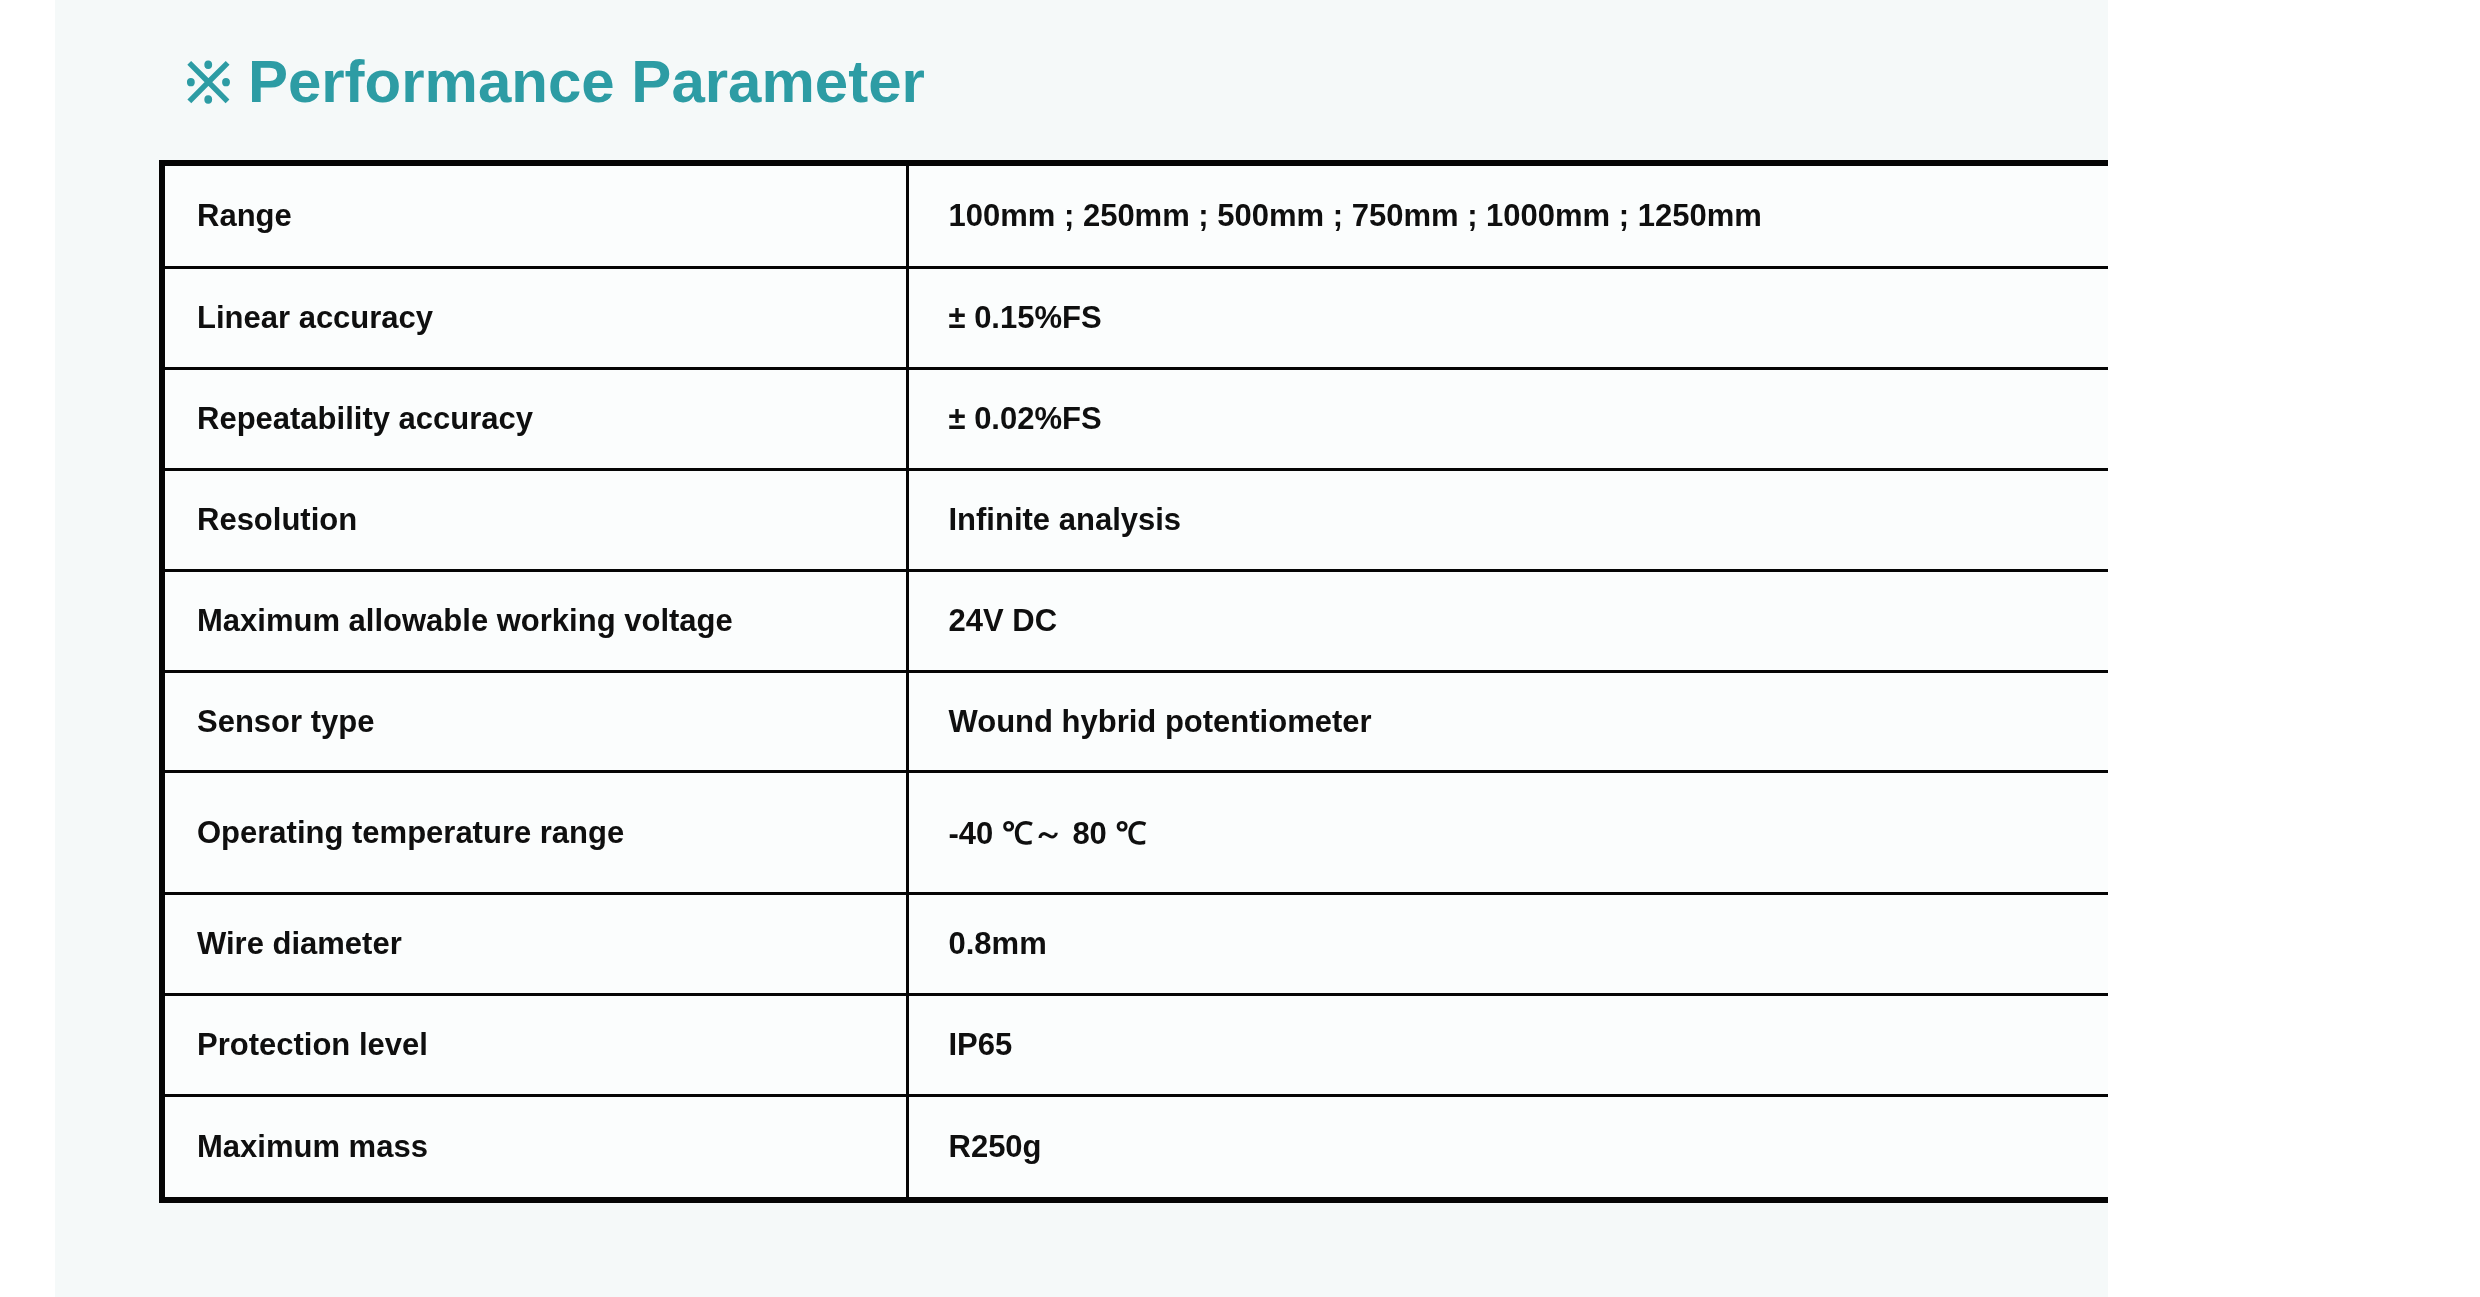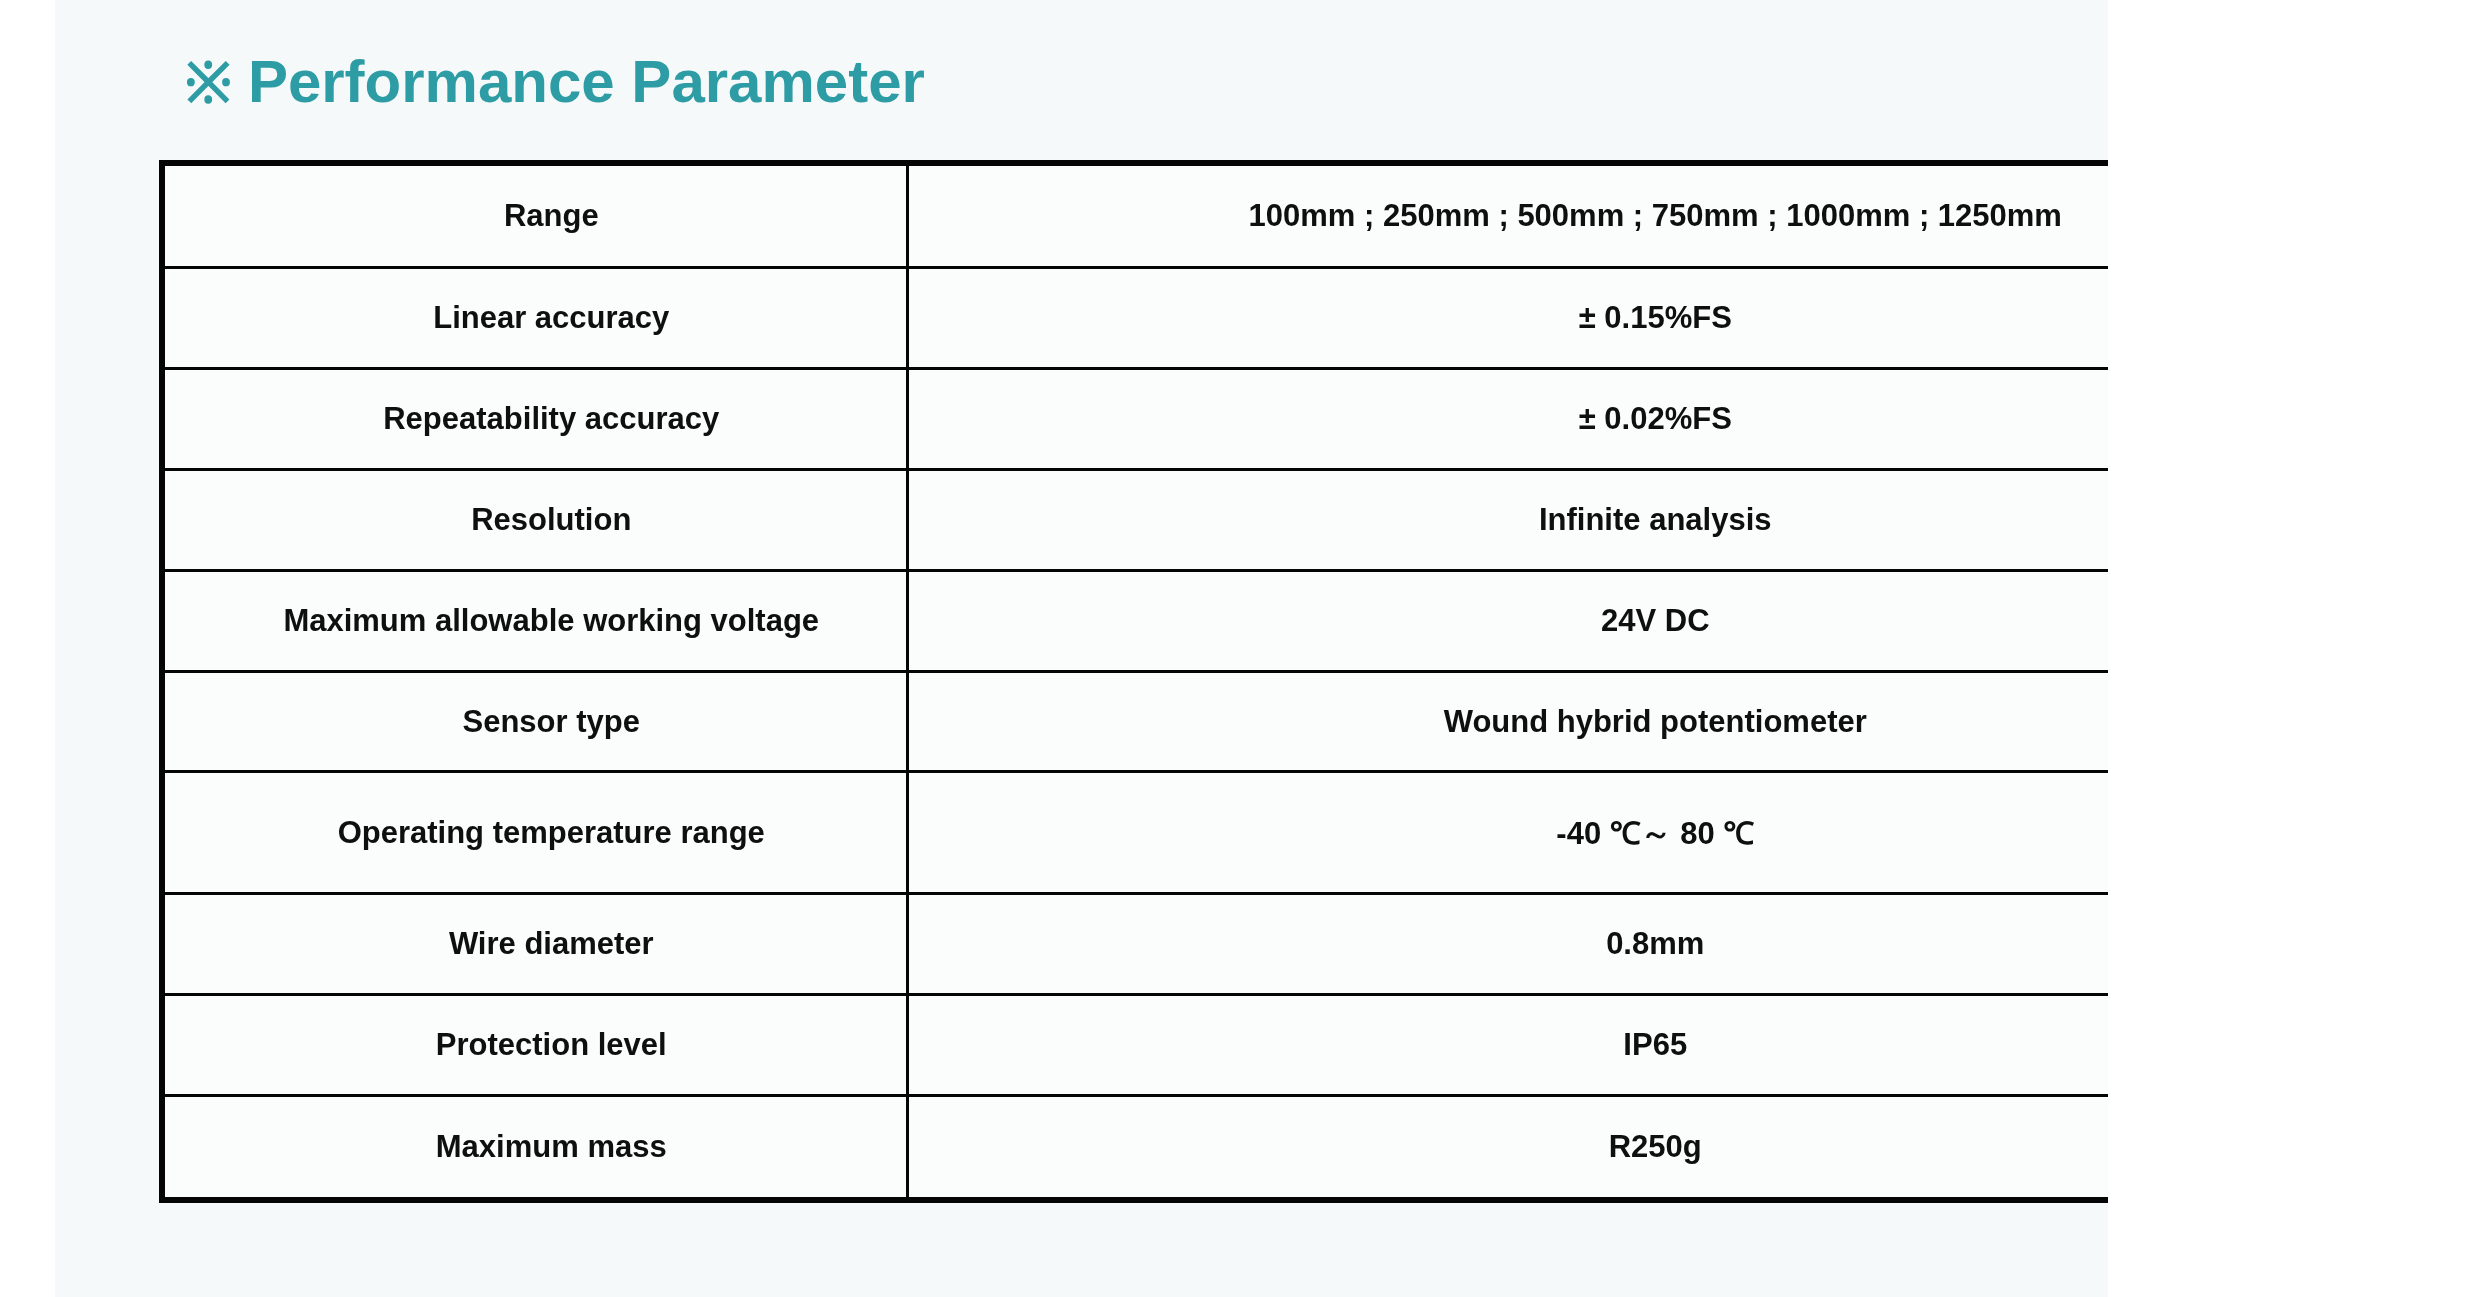--- a/index.html
+++ b/index.html
@@ -15,21 +15,20 @@
   body{
     width:2480px;height:1297px;
     background:var(--page-bg);
     font-family:"Liberation Sans", sans-serif;
   }
   .canvas{
     position:relative;
     width:2108px;height:1297px;
     background:var(--page-bg);
     overflow:hidden;
-    text-align:center;
   }
   .content-bg{
     position:absolute;
     left:55px;top:0;
     width:2355px;height:1297px;
     background:var(--content-bg);
   }
   .title{
     position:absolute;
     left:130px;top:50px;
@@ -58,21 +57,21 @@
     border:3px solid var(--border);
     font-size:31px;
     font-weight:bold;
     color:var(--text);
     vertical-align:middle;
     white-space:nowrap;
     overflow:hidden;
     padding:0;
   }
   table.spec td.label-cell{padding-left:32px;}
-  table.spec td.value-cell{padding-left:28px;}
+  table.spec td.value-cell{padding-left:40px;}
 </style>
 </head>
 <body>
 
 <div class="canvas">
   <div class="content-bg">
 
     <h1 class="title">
       <span class="marker">※</span><span>Performance Parameter</span>
     </h1>

